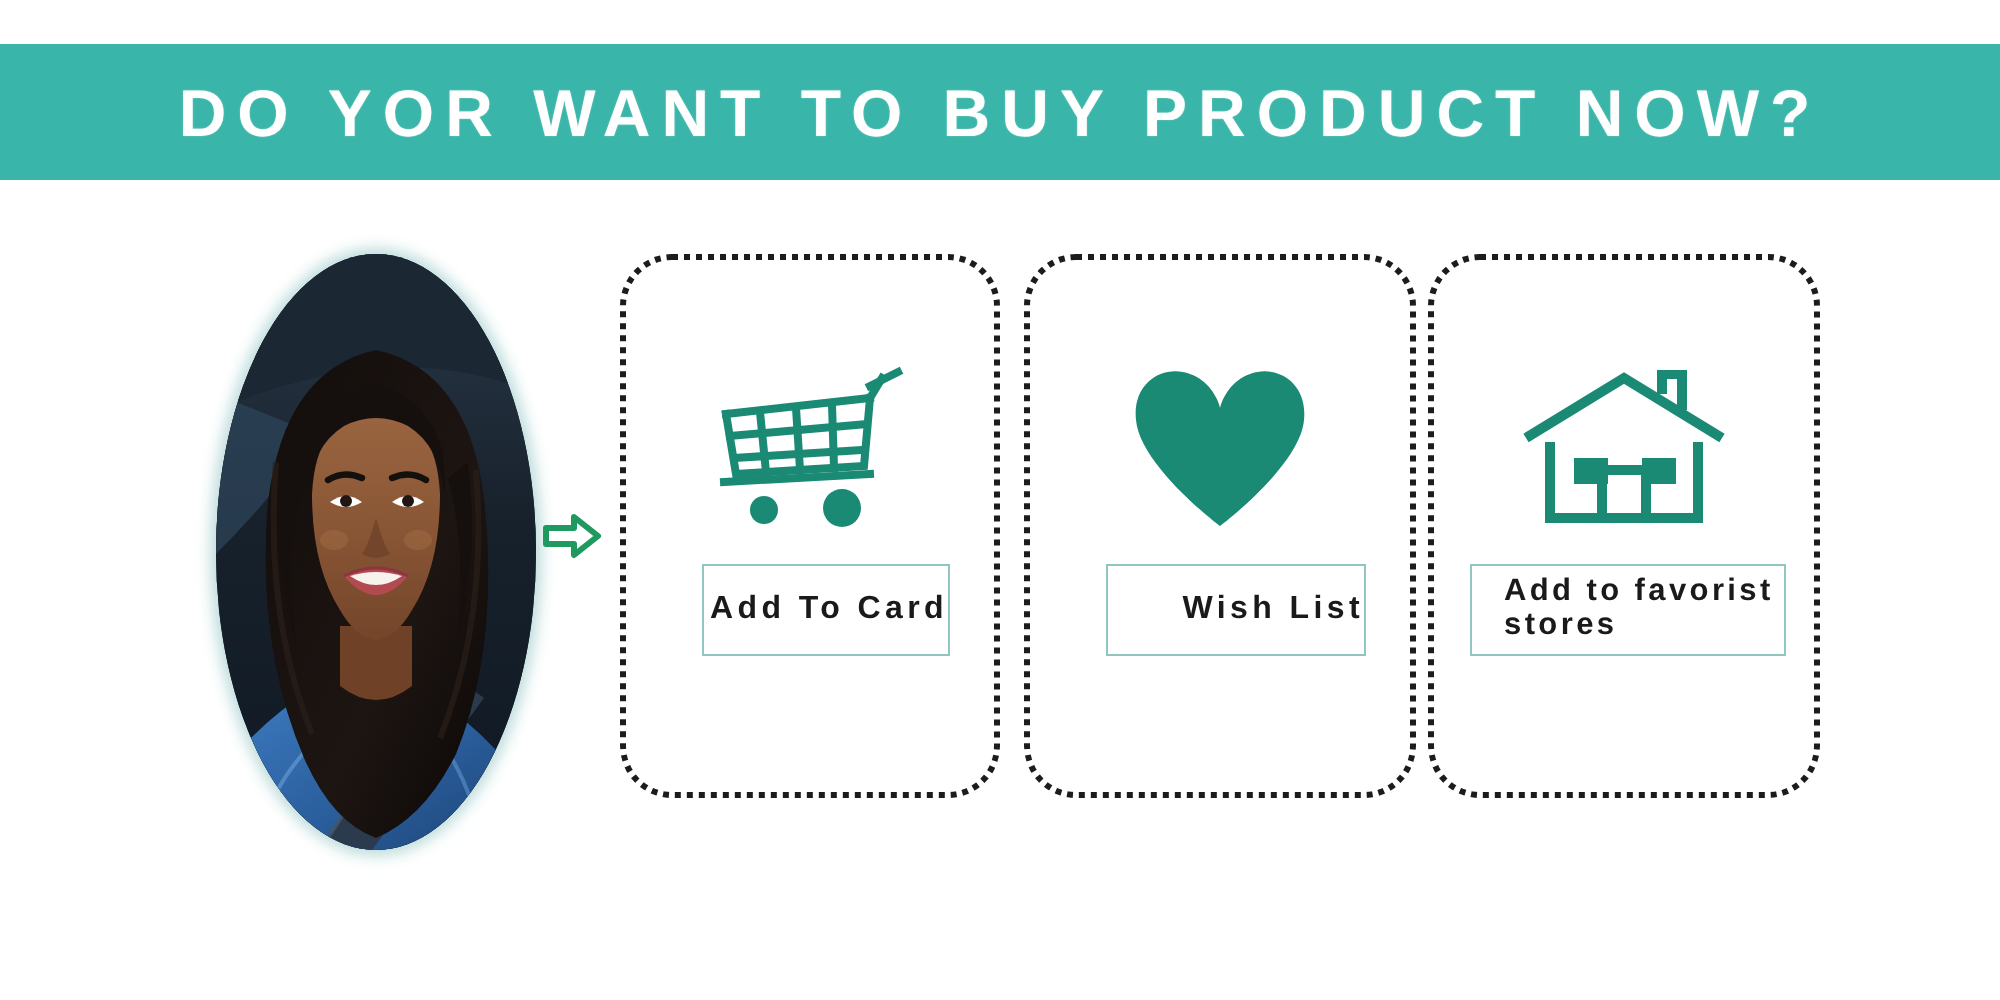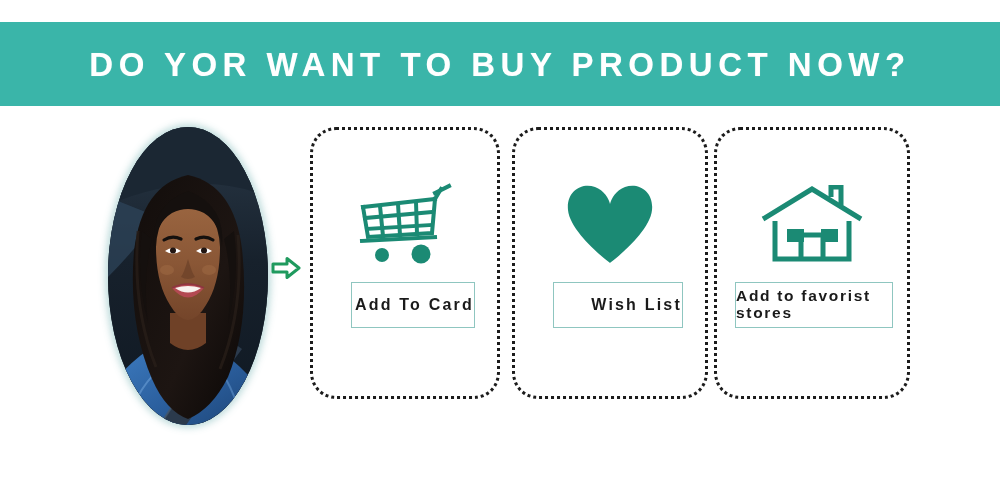--- a/index.html
+++ b/index.html
@@ -14,21 +14,21 @@
     overflow: hidden;
     font-family: "Liberation Sans", sans-serif;
   }
 
   
   .banner {
     position: absolute;
     left: 0;
     top: 22px;
     width: 1000px;
-    height: 84px;
+    height: 68px;
     background: #3ab5a9;
     display: flex;
     align-items: center;
     justify-content: center;
   }
   .banner-title {
     color: #ffffff;
     font-family: "Liberation Sans", sans-serif;
     font-weight: bold;
     font-size: 33px;
@@ -114,21 +114,21 @@
     font-size: 16px;
     letter-spacing: 2.2px;
     line-height: 1.08;
     white-space: pre-line;
     text-align: center;
   }
   .card-3 .card-button {
     left: 18px;
     right: 14px;
     justify-content: flex-start;
-    padding-left: 0;
+    padding-left: 16px;
   }
   .card-3 .btn-label {
     text-align: left;
     letter-spacing: 1.7px;
     font-size: 15.5px;
   }
 </style>
 </head>
 <body>
 

